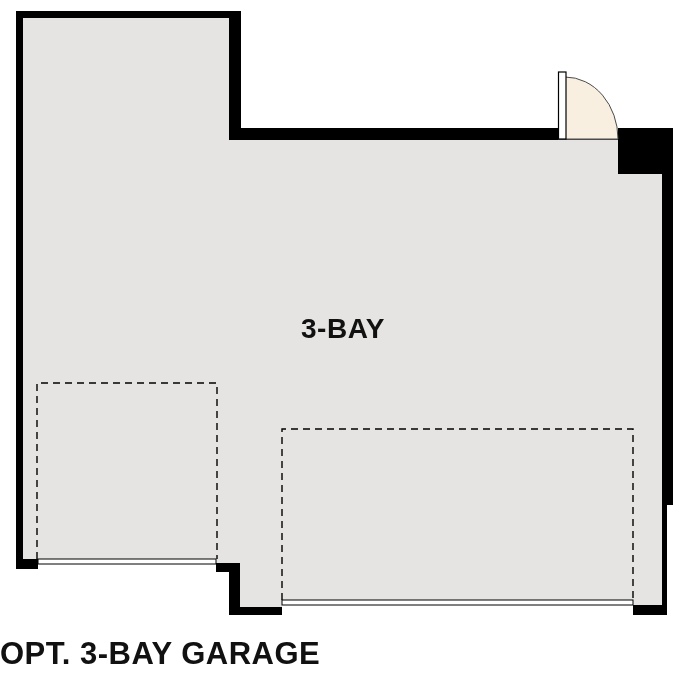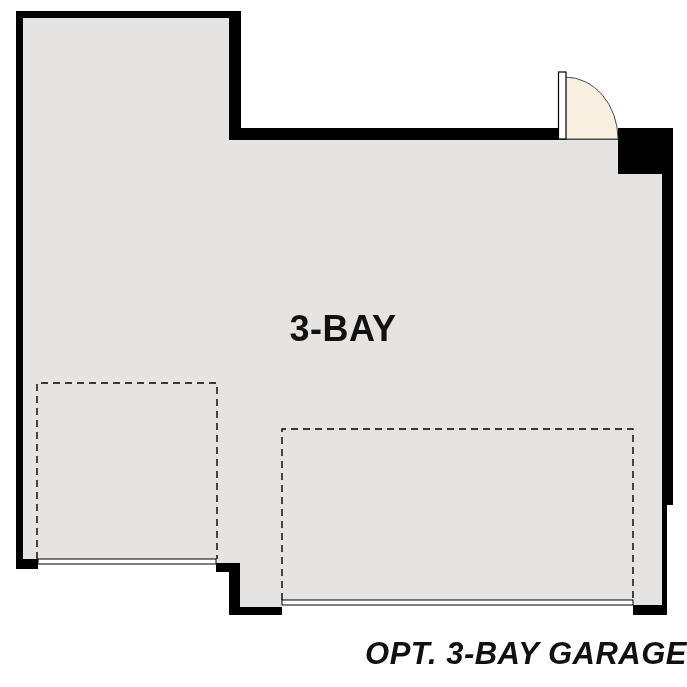--- a/index.html
+++ b/index.html
@@ -18,26 +18,26 @@
   .floor{fill:var(--floor);}
   .wall{fill:var(--wall);}
   .sill{fill:var(--background);stroke:var(--line);stroke-width:1;}
   .bay-outline{fill:none;stroke:var(--line);stroke-width:1.4;stroke-dasharray:7 5;}
   .door-arc{fill:var(--door-fill);stroke:var(--door-stroke);stroke-width:1;}
   .door-leaf{fill:#ffffff;stroke:var(--wall);stroke-width:1.2;}
   .threshold{stroke:var(--door-stroke);stroke-width:1.2;}
   .room-label{
     position:absolute;left:193px;top:313px;width:300px;
     text-align:center;color:var(--text);
-    font-size:36px;font-weight:bold;line-height:32px;letter-spacing:0.5px;
+    font-size:28px;font-weight:bold;line-height:32px;letter-spacing:0.5px;
   }
   .plan-caption{
     position:absolute;left:0;top:636px;width:687px;
-    text-align:right;color:var(--text);
-    font-size:31px;font-weight:bold;letter-spacing:0.5px;font-style:italic;
+    text-align:left;color:var(--text);
+    font-size:31px;font-weight:bold;letter-spacing:0.5px;
   }
 </style>
 </head>
 <body>
 
 <div class="canvas">
 
   <svg class="plan-svg" width="687" height="687" viewBox="0 0 687 687">
 
     <polygon class="floor" points="23,18 229,18 229,140 618,140 618,174 662,174 662,605 633,605 633,600 282,600 282,607 240,607 240,563 216,563 216,559 23,559"></polygon>

